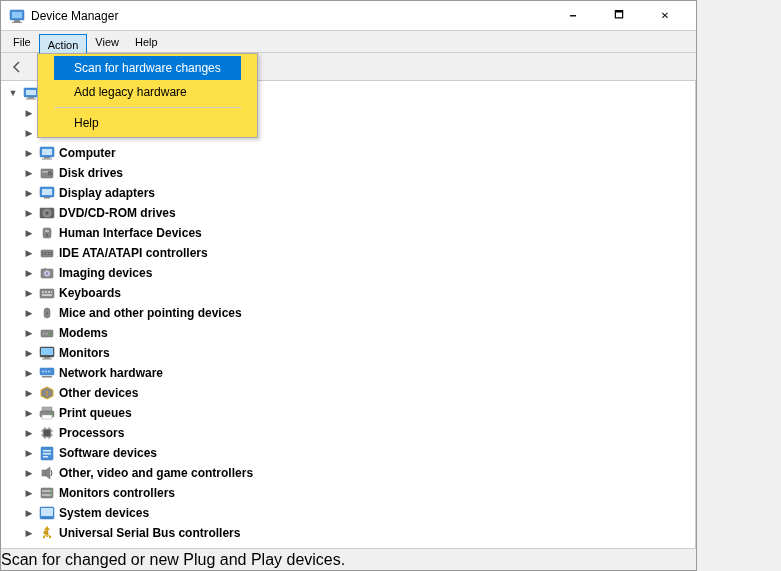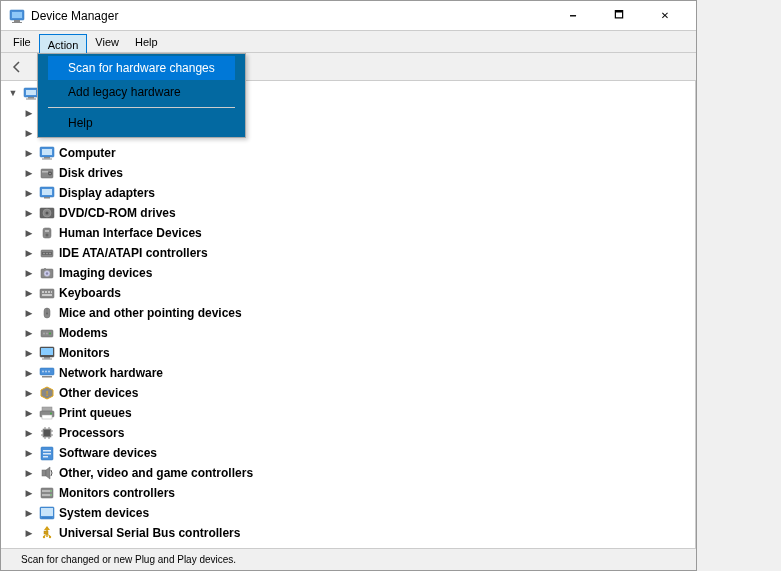--- a/index.html
+++ b/index.html
@@ -77,26 +77,26 @@
     }
     .menu-item.active {
       background: #d0e8f5;
       border: 1px solid #0078d7;
       margin-top: 6px;
     }
     .dropdown-menu {
       position: absolute;
       top: 22px;
       left: 36px;
-      background: #0369a1;
+      background: #fde047;
       border: 1px solid #aaa;
       box-shadow: 2px 2px 4px rgba(0,0,0,0.2);
       z-index: 100;
       min-width: 200px;
-      padding: 2px 10px;
+      padding: 2px 16px;
     }
     .dropdown-item {
       padding: 5px 20px;
       cursor: pointer;
       font-size: 12px;
       color: #000;
       white-space: nowrap;
     }
     .dropdown-item.highlighted {
       background: #0078d7;
@@ -183,22 +183,22 @@
     }
     .child-item {
       padding-left: 20px;
     }
     .status-bar {
       height: 22px;
       background: #f0f0f0;
       border-top: 1px solid #ccc;
       display: flex;
       align-items: center;
-      padding: 0 20px;
-      font-size: 10px;
+      padding: 0 0;
+      font-size: 16px;
       color: #000;
     }
 
     ::-webkit-scrollbar { width: 14px; }
     ::-webkit-scrollbar-track { background: #f0f0f0; }
     ::-webkit-scrollbar-thumb { background: #c0c0c0; border: 1px solid #a0a0a0; }
   </style>
 </head>
 <body>
 

